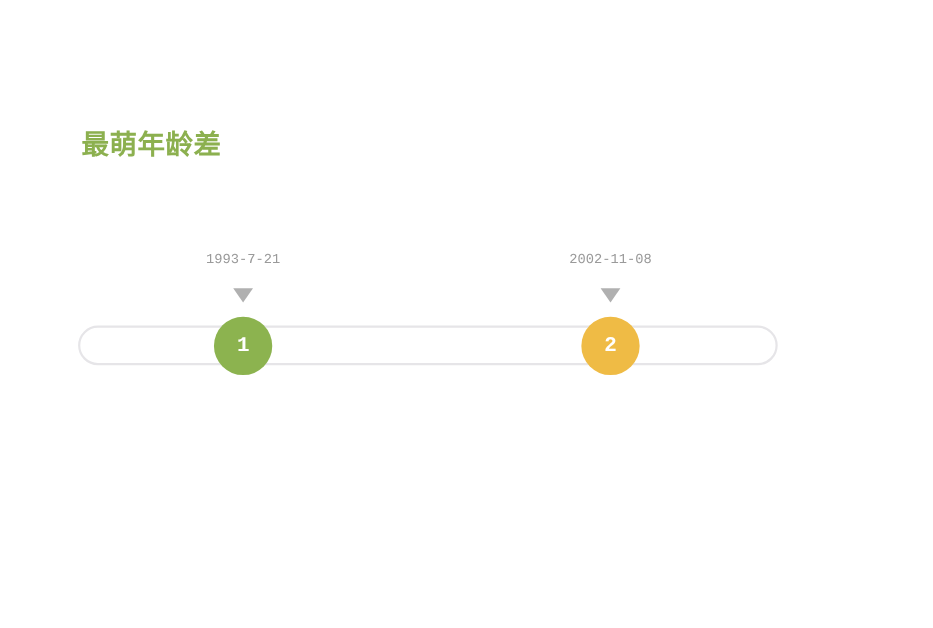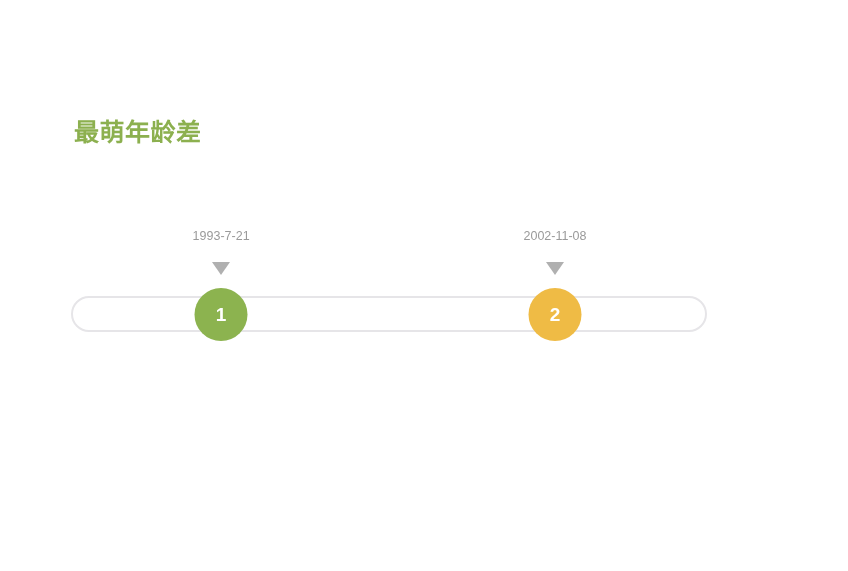--- a/index.html
+++ b/index.html
@@ -37,20 +37,21 @@
     white-space: nowrap;
   }
 
   
   .timeline {
     position: absolute;
     left: 71px;
     top: 228px;
     width: 636px;
     height: 120px;
+    font-family: Liberation Mono, monospace;
   }
 
   .timeline-track {
     position: absolute;
     left: 0;
     top: 68px;
     width: 636px;
     height: 36px;
     box-sizing: border-box;
     background: #ffffff;

